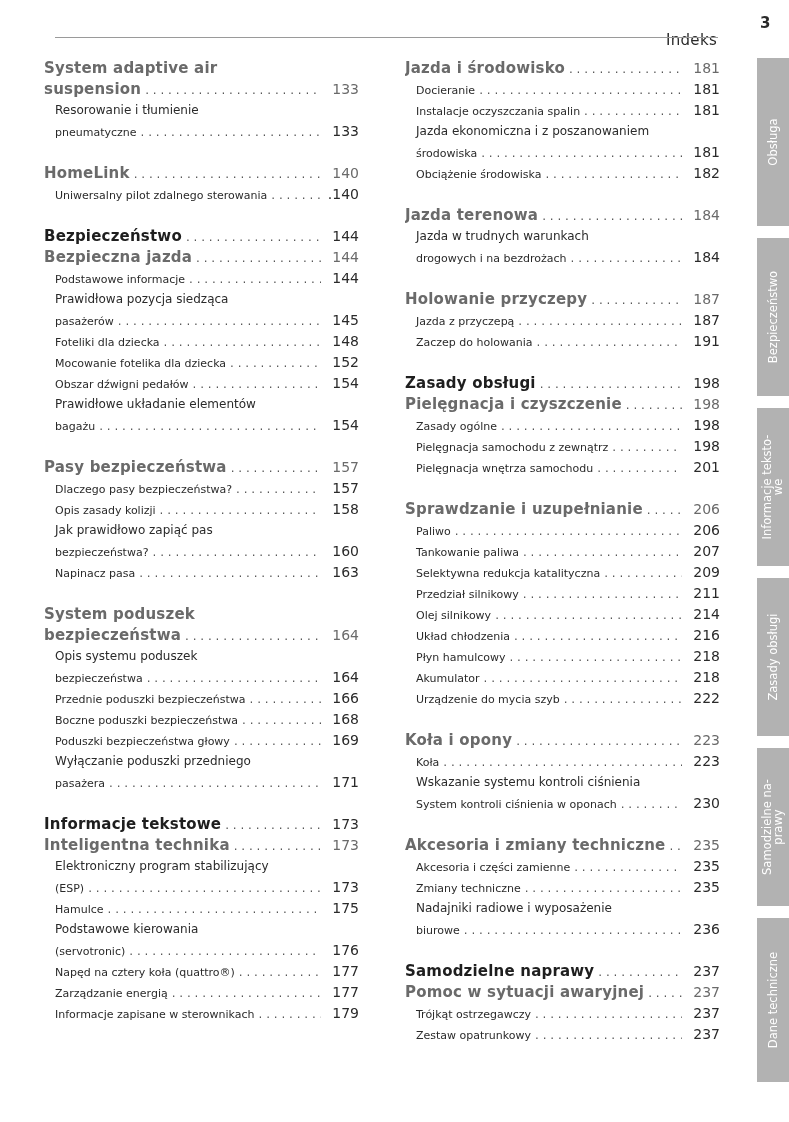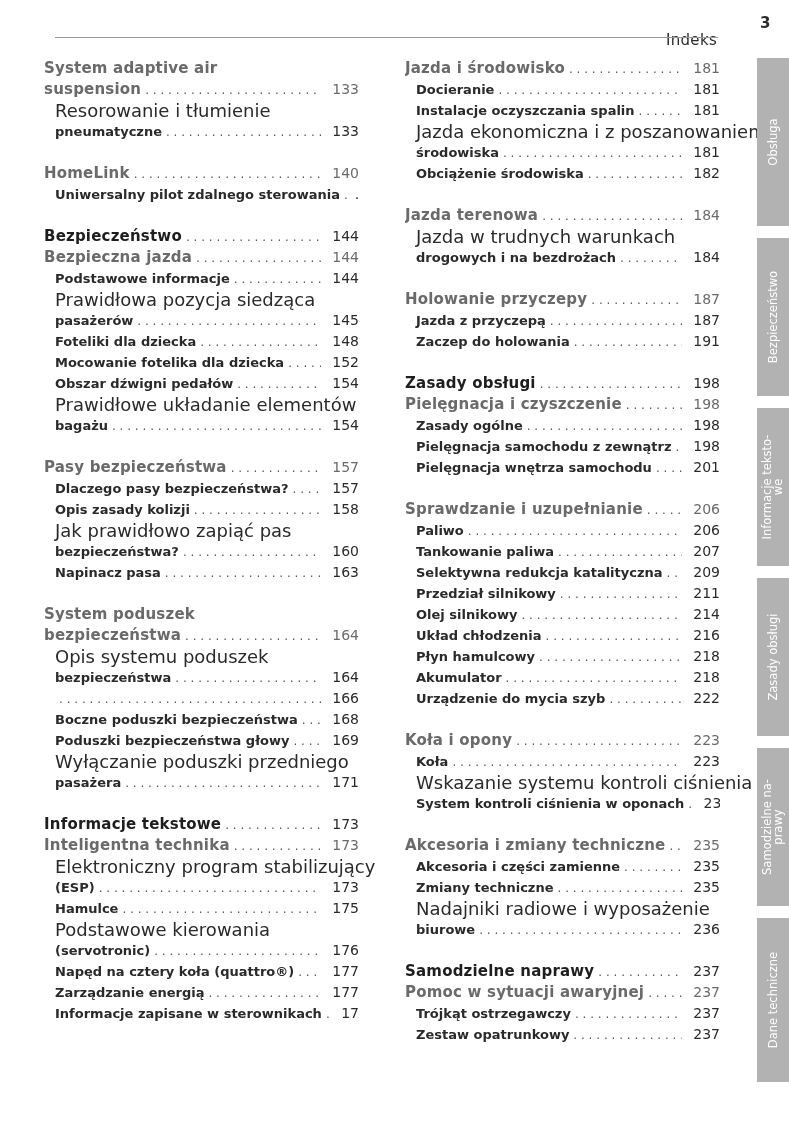--- a/index.html
+++ b/index.html
@@ -11,26 +11,26 @@
   .header-rule { position:absolute; left:55px; top:37px; width:663px; height:1px; background:#9a9a9a; }
   .col { position:absolute; top:58px; width:315px; }
   .col.left { left:44px; }
   .col.right { left:405px; }
   .entry { display:flex; align-items:baseline; height:21px; line-height:21px; white-space:nowrap; overflow:hidden; }
   .entry .text { flex:0 0 auto; }
   .entry .dots { flex:1 1 auto; overflow:hidden; color:#555; font-size:12px; letter-spacing:2.6px; padding:0 4px 0 4px; }
   .entry .dots::after { content:". . . . . . . . . . . . . . . . . . . . . . . . . . . . . . . . . . . . . . . . . . . . . . . . . . . . . . . . ."; letter-spacing:0; }
   .entry .pg { flex:0 0 38px; text-align:right; font-size:14px; }
   .entry.sub { padding-left:11px; font-size:13.5px; color:#2a2a2a; }
-  .entry.sub .text { font-size:13px;font-weight:bold; }
+  .entry.sub .text { font-size:11px; }
   .entry.chapter .text { font-weight:bold; font-size:15px; color:#1e1e1e; letter-spacing:0.2px; }
   .entry.section .text { font-weight:bold; font-size:15px; color:#6a6a6a; letter-spacing:0.2px; }
   .entry.section .pg { color:#6a6a6a; }
   .line-only { height:21px; line-height:21px; white-space:nowrap; }
-  .line-only.sub { padding-left:11px; font-size:18px; }
+  .line-only.sub { padding-left:11px; font-size:12px; }
   .line-only.section { font-weight:bold; font-size:15px; color:#6a6a6a; letter-spacing:0.2px; }
   .gap { height:21px; }
   .tab { position:absolute; left:757px; width:32px; background:#b2b2b2; }
   .tab .tab-label { position:absolute; left:50%; top:50%; transform:translate(-50%,-50%) rotate(-90deg);
                     color:#ffffff; font-size:11.5px; white-space:nowrap; line-height:11px; text-align:center; }
 </style>
 </head>
 <body>
 
 <div>
@@ -140,20 +140,21 @@
       <span class="dots"></span>
       <span class="pg">164</span>
     </div>
     <div class="line-only sub">Opis systemu poduszek</div>
     <div class="entry sub">
       <span class="text">bezpieczeństwa</span>
       <span class="dots"></span>
       <span class="pg">164</span>
     </div>
     <div class="entry sub">
+      <span class="text">Przednie poduszki bezpieczeństwa</span>
       <span class="dots"></span>
       <span class="pg">166</span>
     </div>
     <div class="entry sub">
       <span class="text">Boczne poduszki bezpieczeństwa</span>
       <span class="dots"></span>
       <span class="pg">168</span>
     </div>
     <div class="entry sub">
       <span class="text">Poduszki bezpieczeństwa głowy</span>

